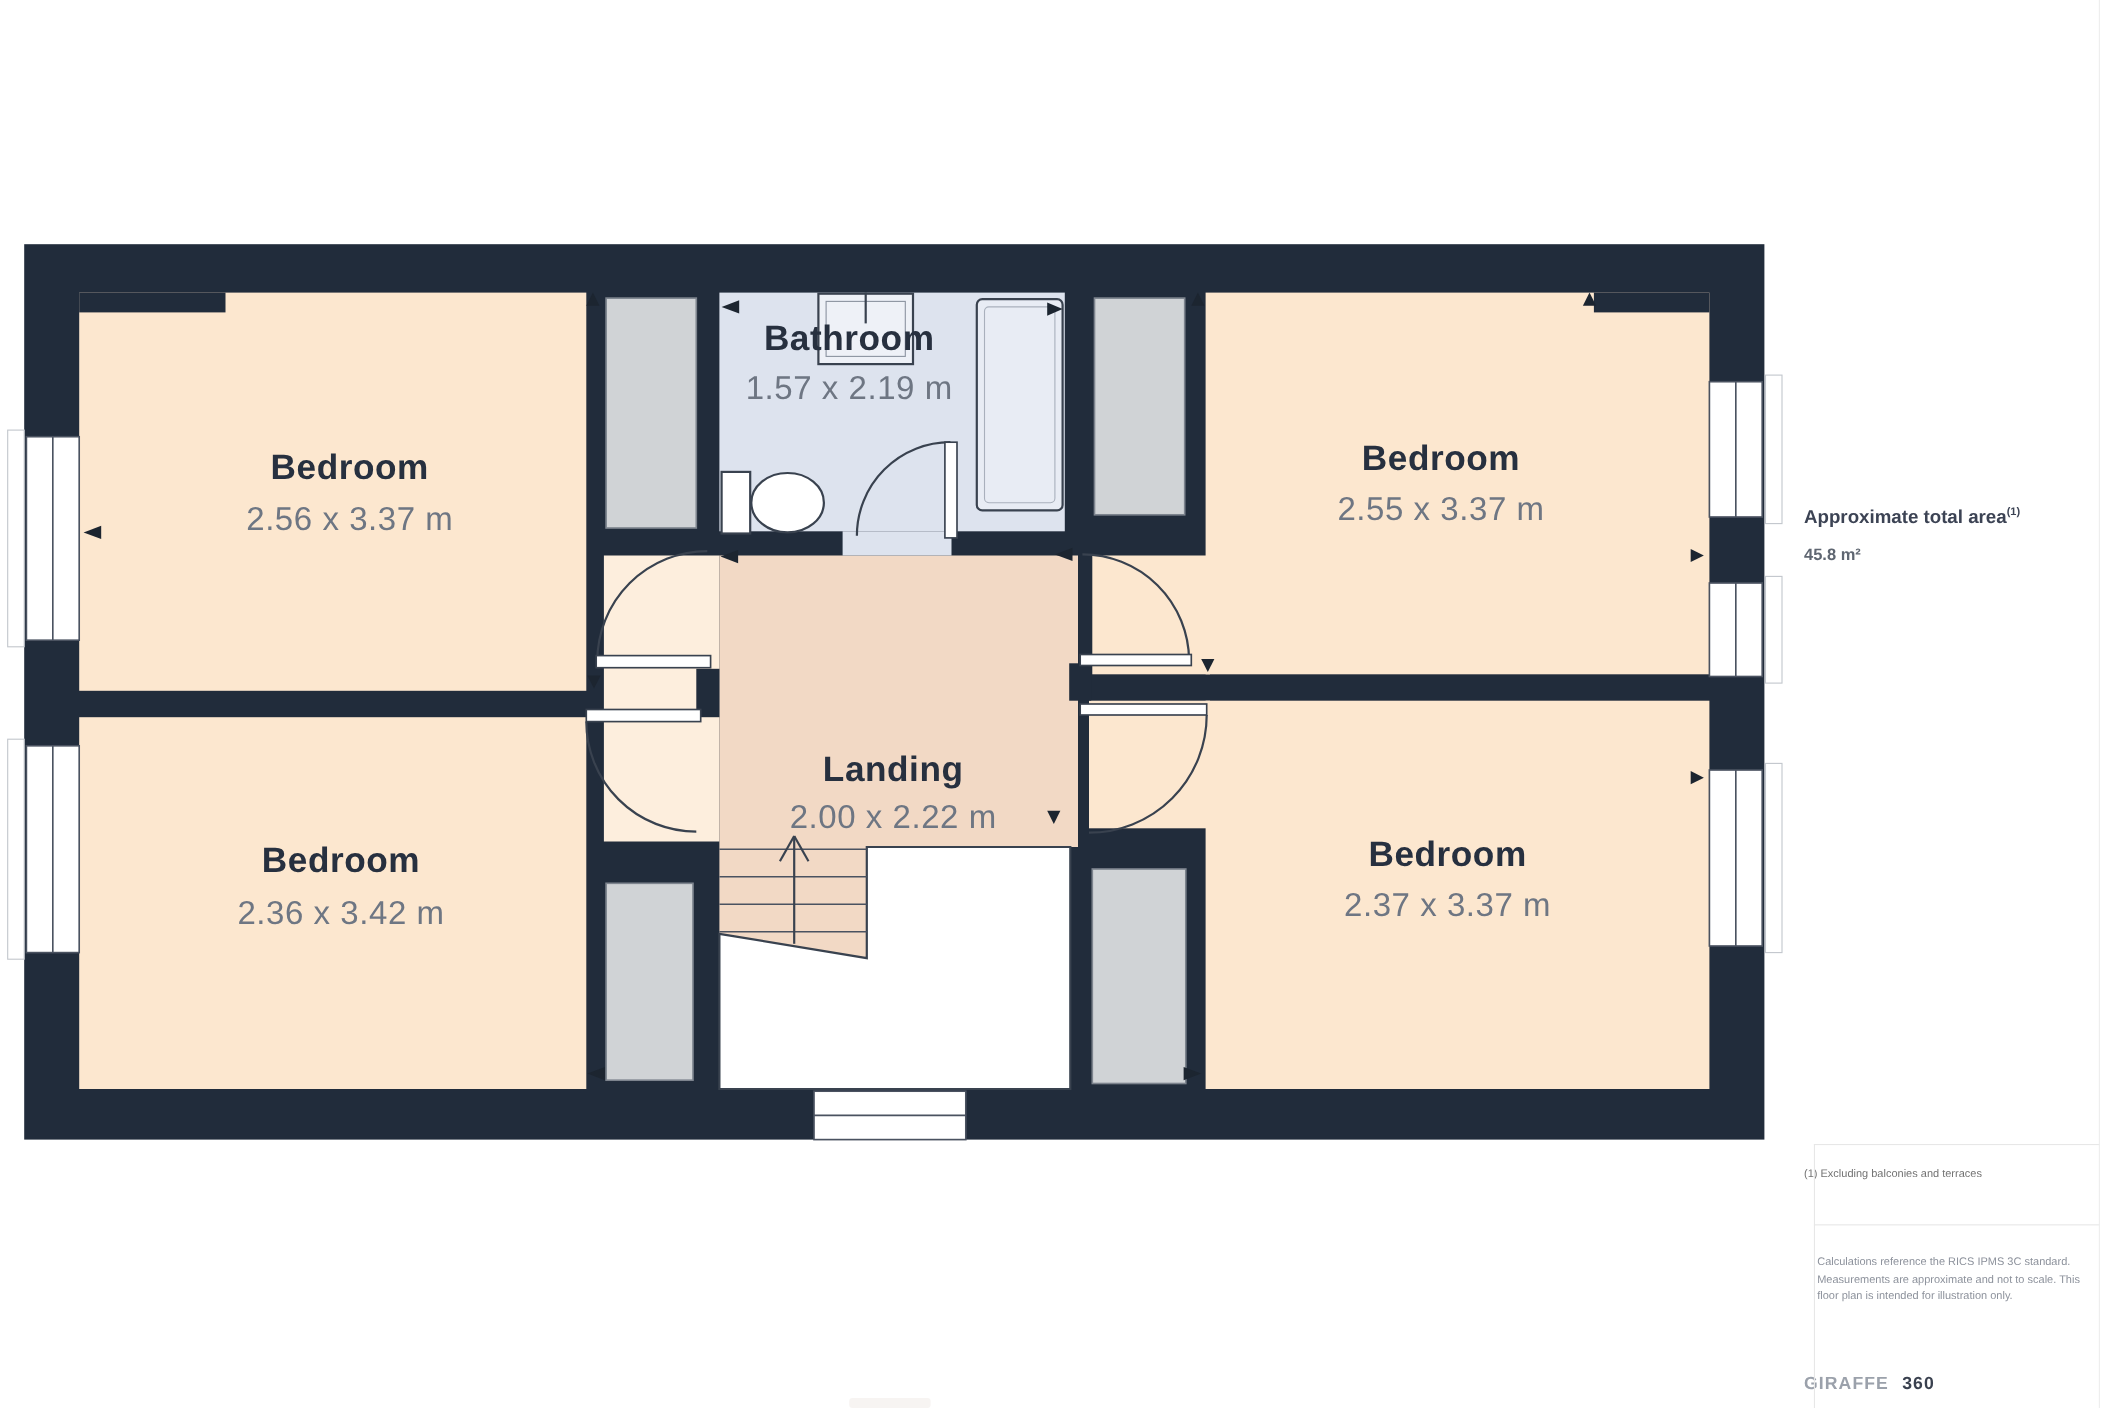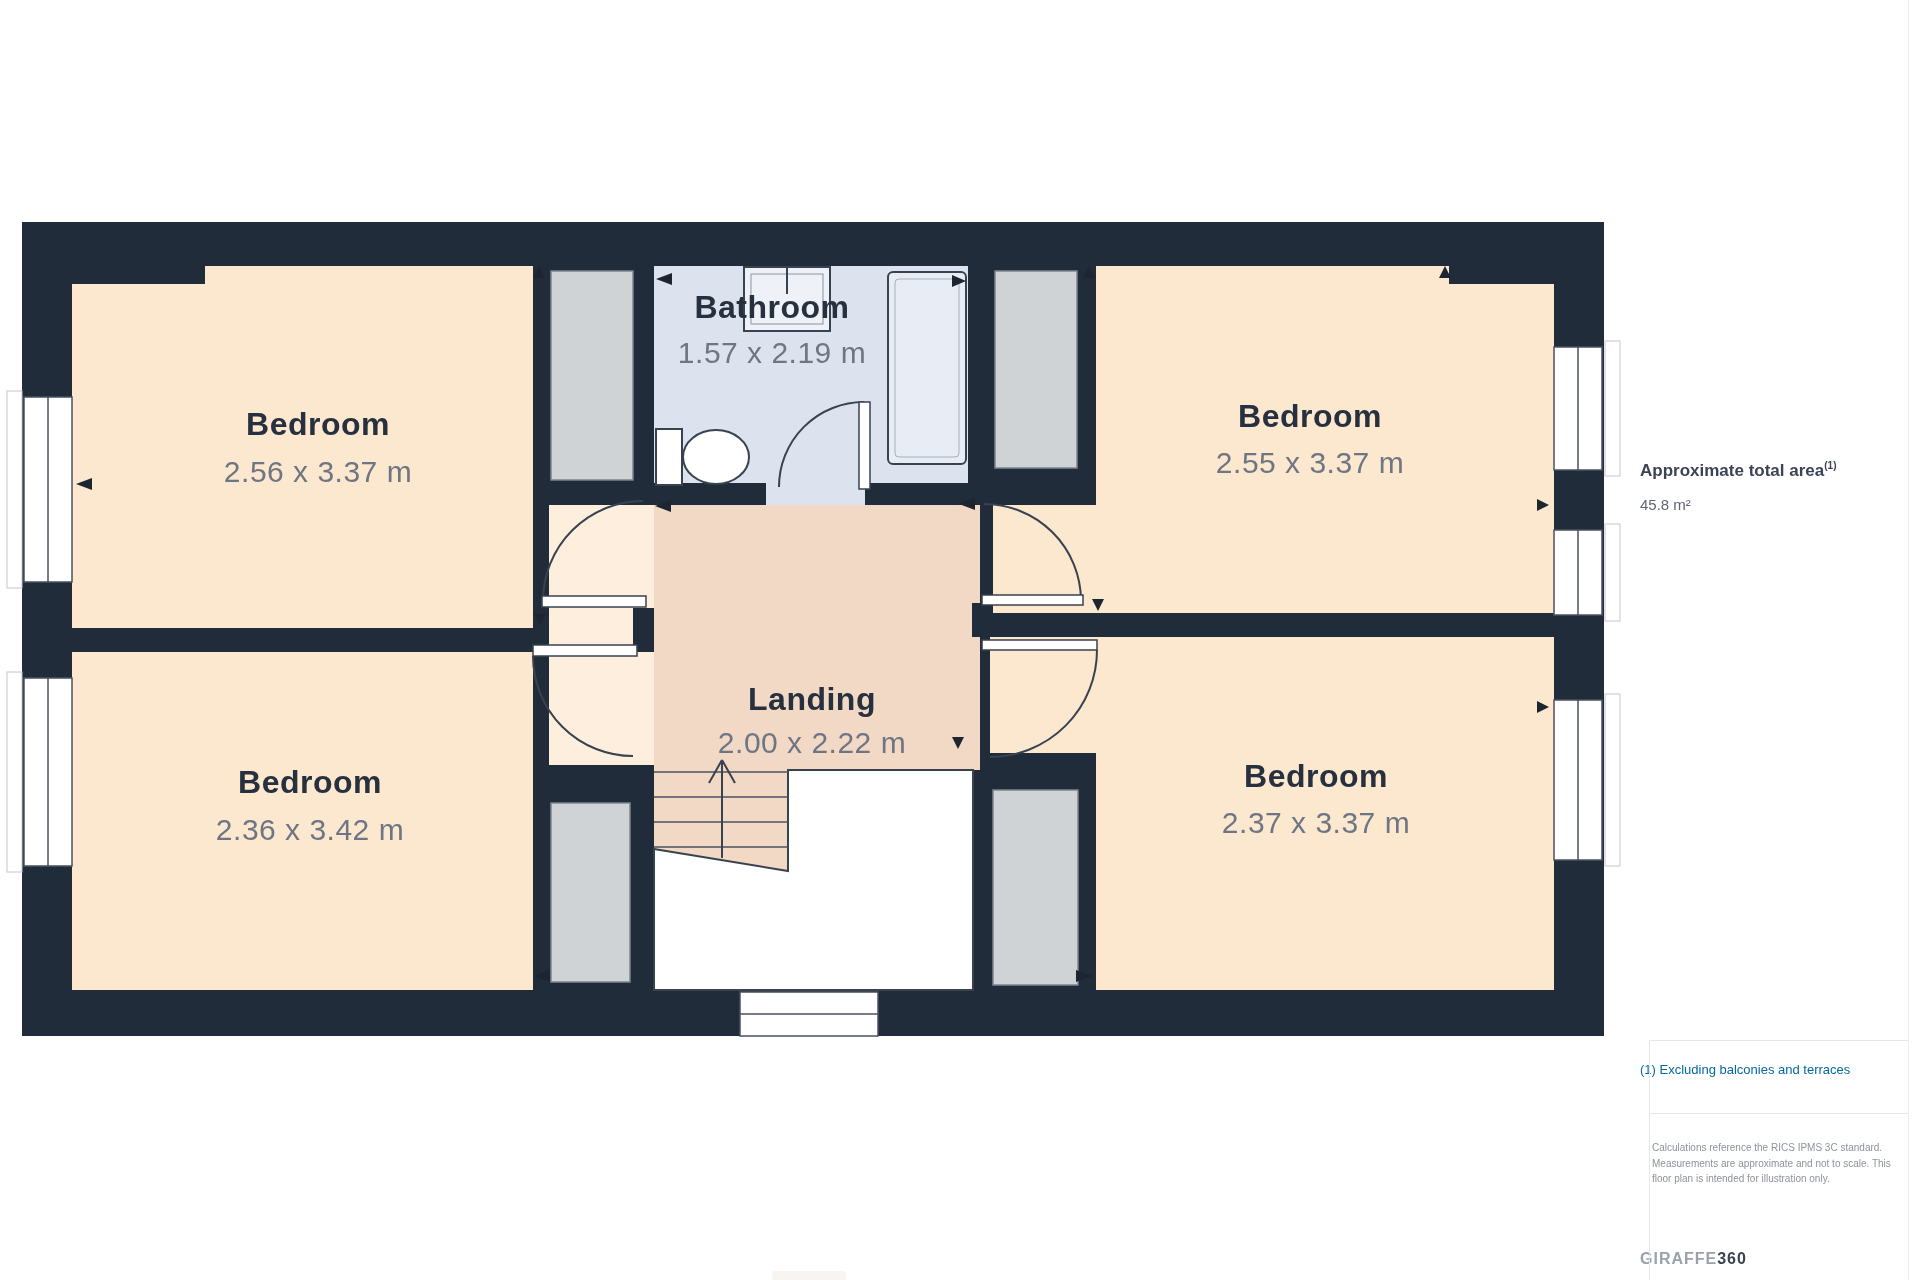--- a/index.html
+++ b/index.html
@@ -5,26 +5,26 @@
   html,body{margin:0;padding:0;background:#ffffff;}
   .stage{position:relative;width:1920px;height:1280px;background:#ffffff;overflow:hidden;
          font-family:"Liberation Sans",sans-serif;}
   .plan-svg{position:absolute;left:0;top:0;}
   svg text{font-family:"Liberation Sans",sans-serif;}
   .room-name{font-size:32px;font-weight:700;fill:#27303f;letter-spacing:.5px;}
   .room-dims{font-size:30px;font-weight:400;fill:#6e7683;letter-spacing:.5px;}
   .sb{position:absolute;left:1640px;width:280px;text-align:left;color:#3c4354;}
   .sb-title{top:460px;font-size:17px;font-weight:700;}
   .sb-title sup{font-size:10px;font-weight:700;}
-  .sb-value{top:496px;font-size:15px;font-weight:400;color:#5f6671;}
-  .sb-footnote{top:1062px;font-size:13px;color:#0369a1;}
+  .sb-value{top:496px;font-size:15px;font-weight:700;color:#5f6671;}
+  .sb-footnote{top:1062px;font-size:10px;color:#737373;}
   .sb-disclaimer{left:1652px;width:256px;top:1140px;font-size:10px;line-height:1.55;color:#8d929c;}
   .sb-brand{top:1250px;font-size:16px;letter-spacing:1px;}
   .brand-a{color:#9ba1ab;font-weight:700;}
-  .brand-b{color:#3a414f;font-weight:700;}
+  .brand-b{color:#3a414f;font-weight:700;margin-left:12px;}
   .hline{position:absolute;left:1649px;width:260px;height:1px;background:#e7e7e7;}
   .vline-right{position:absolute;left:1908px;top:0;width:1px;height:1280px;background:#ededed;}
   .vline-left{position:absolute;left:1649px;top:1040px;width:1px;height:240px;background:#e7e7e7;}
   .smudge{position:absolute;left:772px;top:1271px;width:74px;height:9px;background:#f1ede9;
           border-radius:3px;opacity:.6;}
 </style>
 </head>
 <body>
 
 <div class="stage">

